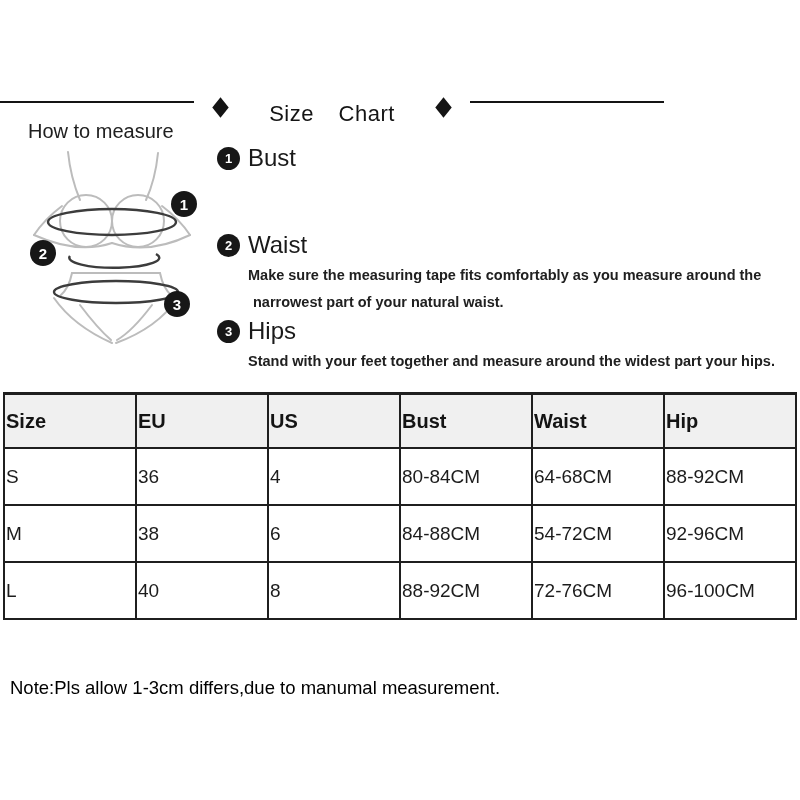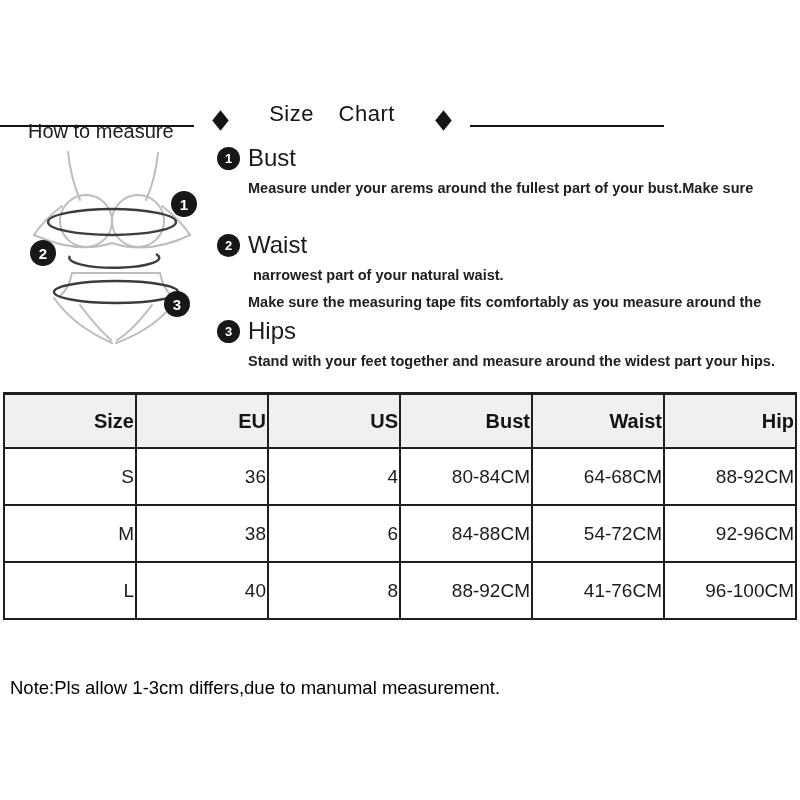--- a/index.html
+++ b/index.html
@@ -2,21 +2,21 @@
 <html><head>
 <meta charset="utf-8">
 <style>
   html,body{margin:0;padding:0;background:#ffffff;}
   body{width:800px;height:800px;position:relative;overflow:hidden;
        font-family:"Liberation Sans",sans-serif;color:#1c1c1c;
        -webkit-font-smoothing:antialiased;}
   .abs{position:absolute;}
 
   
-  .hdr{left:0;top:101px;width:664px;height:26px;display:flex;align-items:flex-end;gap:20px;}
+  .hdr{left:0;top:101px;width:664px;height:26px;display:flex;align-items:flex-start;gap:20px;}
   .hdr-rule{flex:1;height:2px;background:#141414;}
   .hdr-diamond{width:13px;height:13px;background:#141414;transform:rotate(45deg) skew(6deg,6deg);flex:none;}
   .hdr-title{flex:none;padding:0 22px;font-size:22px;letter-spacing:.5px;word-spacing:18px;color:#141414;}
 
   
   .htm{left:28px;top:120px;font-size:20px;color:#202020;}
 
   
   .ill{left:18px;top:142px;}
   .ill-badge{position:absolute;width:26px;height:26px;border-radius:50%;background:#171717;
@@ -28,21 +28,21 @@
   .sec-bust{top:144px;} .sec-waist{top:231px;} .sec-hips{top:317px;}
   .sec-head{display:flex;align-items:center;gap:8px;height:28px;}
   .sec-badge{width:23px;height:23px;border-radius:50%;background:#171717;color:#fff;
              font-size:13px;font-weight:bold;display:flex;align-items:center;justify-content:center;flex:none;}
   .sec-title{font-size:24px;color:#1a1a1a;line-height:26px;}
   .sec-desc{margin:3px 0 0 31px;font-size:14.5px;font-weight:bold;color:#202020;
             line-height:27px;white-space:nowrap;}
 
   
   .size-table{left:3px;top:392px;width:794px;border-collapse:collapse;table-layout:fixed;}
-  .size-table th,.size-table td{border:2px solid #1f1f1f;text-align:right;vertical-align:middle;}
+  .size-table th,.size-table td{border:2px solid #1f1f1f;text-align:left;vertical-align:middle;}
   .size-table th{height:50px;background:#f0f0f0;font-size:20px;font-weight:bold;color:#141414;border-top-width:3px;}
   .size-table td{height:53px;font-size:19px;color:#1c1c1c;background:#ffffff;}
 
   
   .note{left:10px;top:677px;font-size:18.5px;color:#000000;}
 </style>
 </head>
 <body>
 
 <div class="abs hdr">
@@ -90,32 +90,31 @@
 <div class="abs ill-badge b1">1</div>
 <div class="abs ill-badge b2">2</div>
 <div class="abs ill-badge b3">3</div>
 
 <div class="abs section sec-bust">
   <div class="sec-head">
     <div class="sec-badge">1</div>
     <div class="sec-title">Bust</div>
   </div>
   <div class="sec-desc">
-    <div>Measure under your arems around the fullest part of your bust.Make sure</div>
   </div>
 </div>
 
 <div class="abs section sec-waist">
   <div class="sec-head">
     <div class="sec-badge">2</div>
     <div class="sec-title">Waist</div>
   </div>
   <div class="sec-desc">
+    <div>Make sure the measuring tape fits comfortably as you measure around the</div>
     <div style="padding-left:5px">narrowest part of your natural waist.</div>
-    <div>Make sure the measuring tape fits comfortably as you measure around the</div>
   </div>
 </div>
 
 <div class="abs section sec-hips">
   <div class="sec-head">
     <div class="sec-badge">3</div>
     <div class="sec-title">Hips</div>
   </div>
   <div class="sec-desc">
     <div>Stand with your feet together and measure around the widest part your hips.</div>
@@ -148,19 +147,19 @@
       <td>6</td>
       <td>84-88CM</td>
       <td>54-72CM</td>
       <td>92-96CM</td>
     </tr>
     <tr>
       <td>L</td>
       <td>40</td>
       <td>8</td>
       <td>88-92CM</td>
-      <td>41-76CM</td>
+      <td>72-76CM</td>
       <td>96-100CM</td>
     </tr>
   </tbody>
 </table>
 
 <div class="abs note">Note:Pls allow 1-3cm differs,due to manumal measurement.</div>
 
 </body></html>

